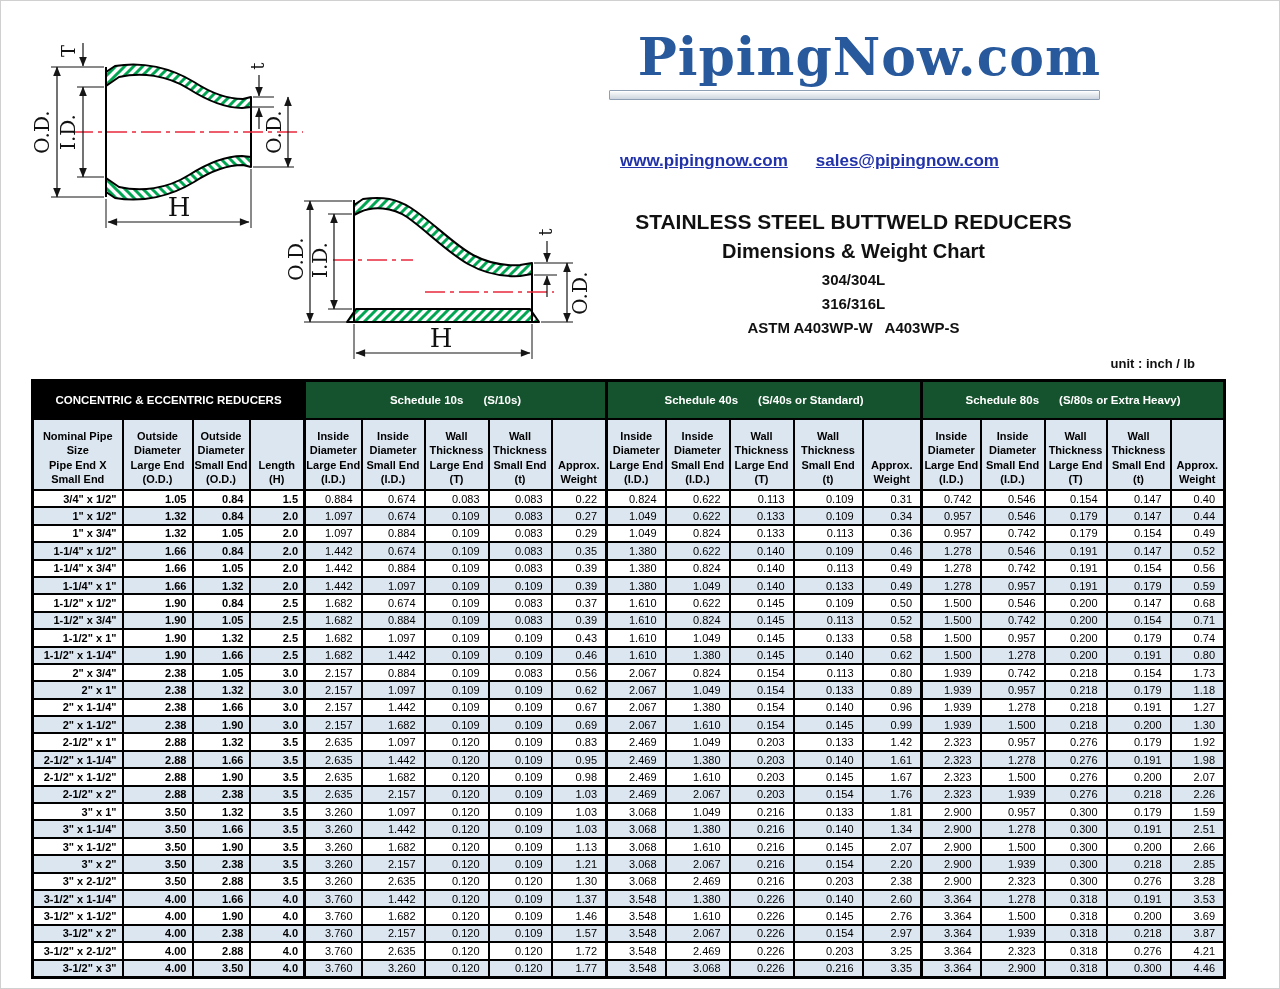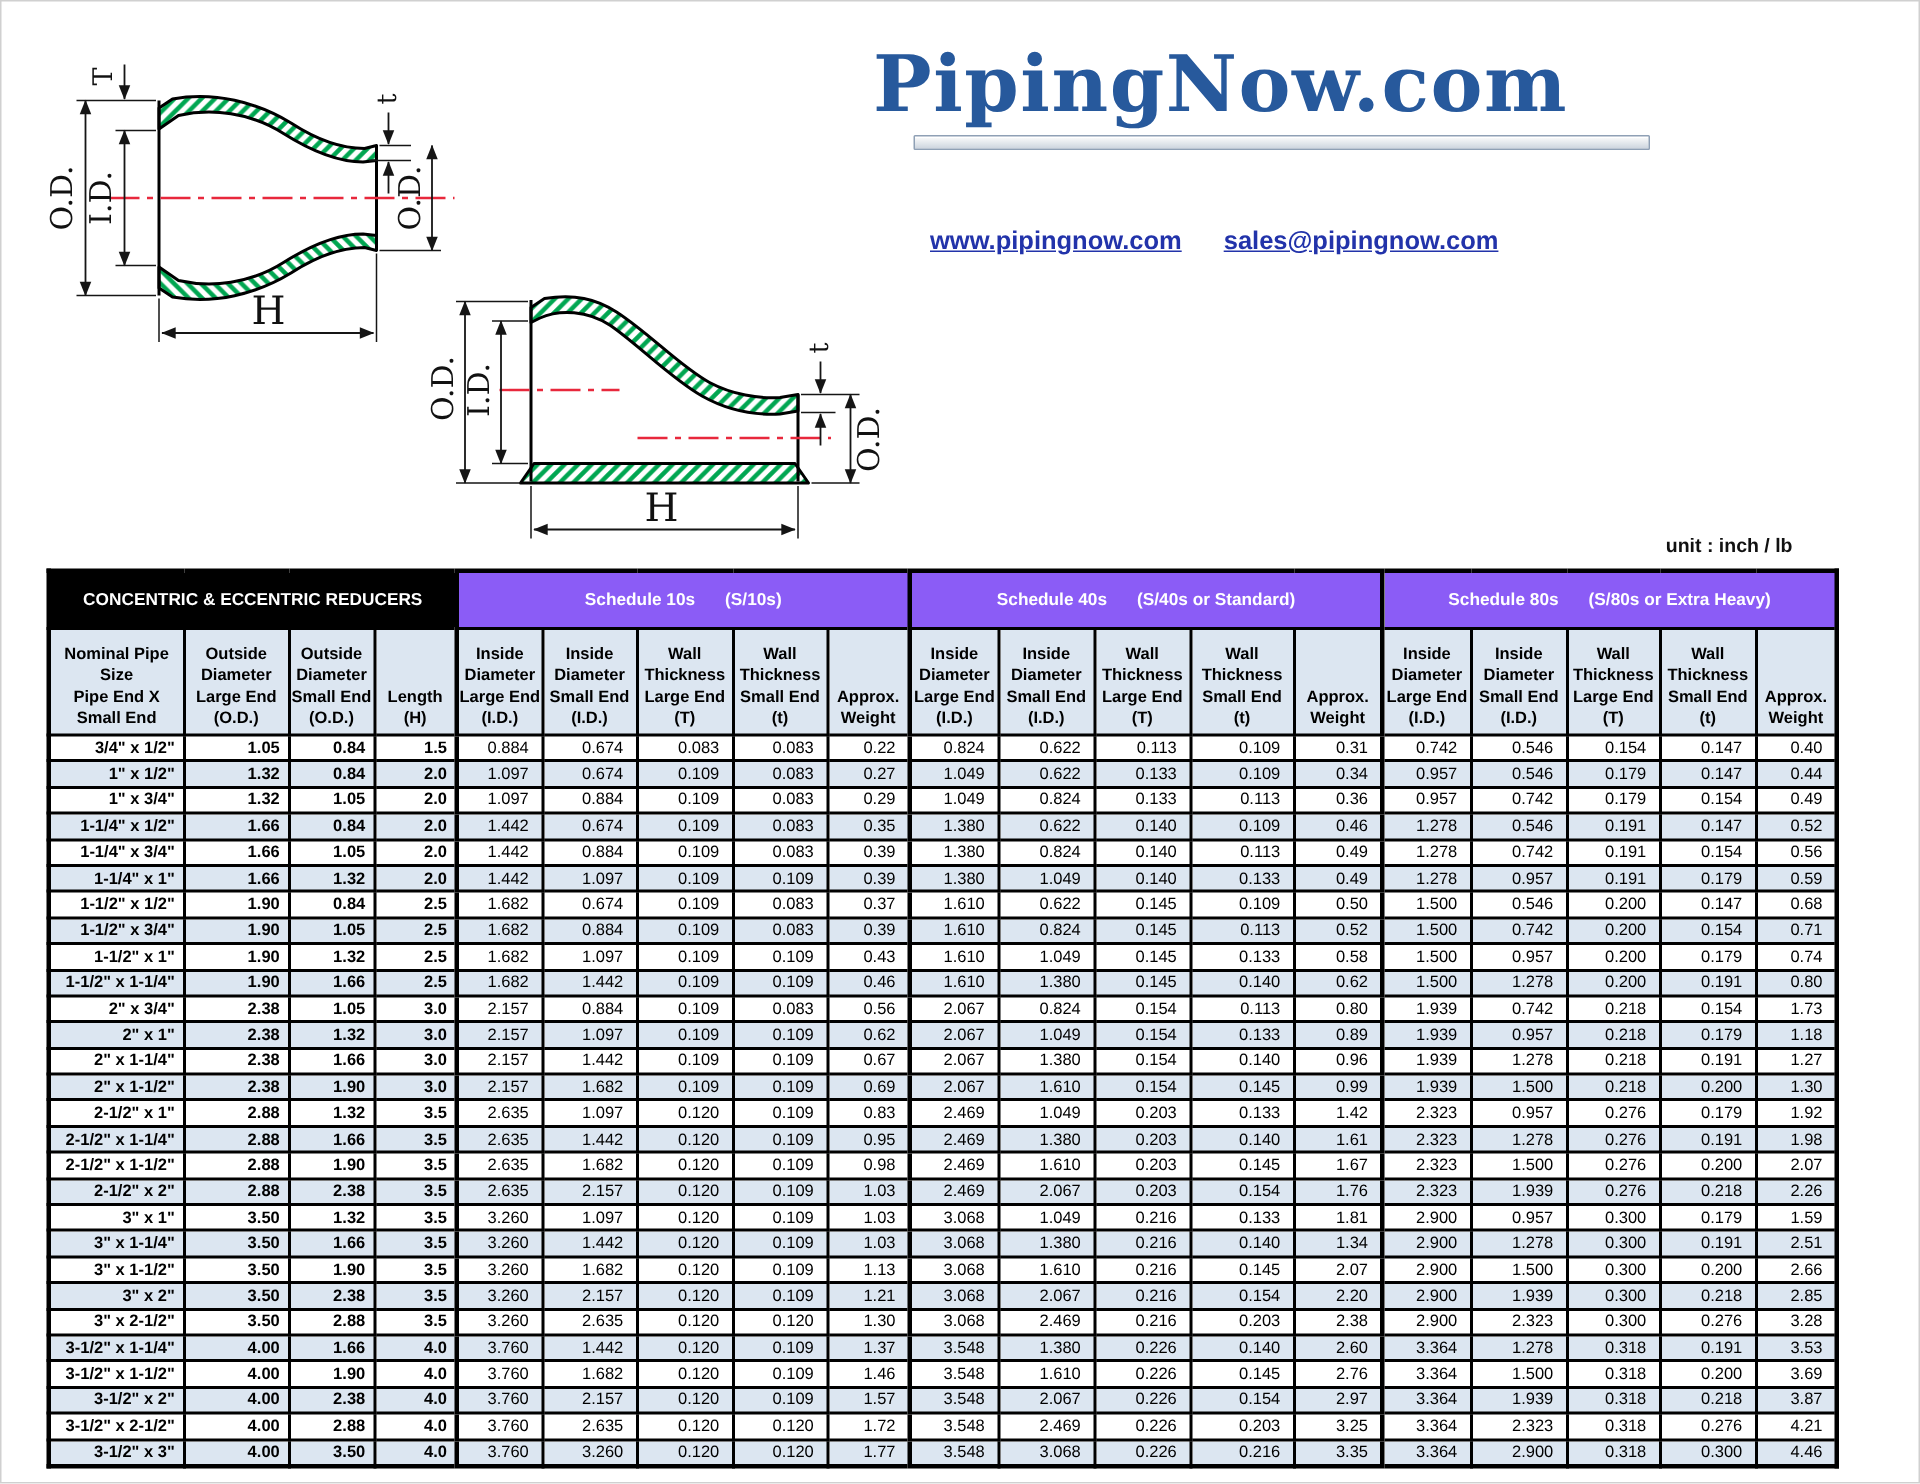--- a/index.html
+++ b/index.html
@@ -1,19 +1,19 @@
 <!DOCTYPE html>
 <html><head>
 <meta charset="utf-8">
 <style>
   html,body{margin:0;padding:0;background:#e9e9e9;}
   .sheet{position:relative;width:1280px;height:989px;background:#ffffff;
          font-family:"Liberation Sans",sans-serif;overflow:hidden;border:1px solid #d0d0d0;box-sizing:border-box;}
   
-  .logo{position:absolute;left:581px;top:28px;width:495px;text-align:left;
+  .logo{position:absolute;left:605px;top:28px;width:495px;text-align:right;
         font-family:"DejaVu Serif",serif;font-weight:bold;font-size:52px;line-height:56px;
         color:#27599c;letter-spacing:1px;}
   .logo-bar{position:absolute;left:608px;top:89px;width:489px;height:8px;
             background:linear-gradient(#fdfdfd,#cdd5de);border:1px solid #8fa0b5;border-radius:1px;
             box-shadow:inset 0 1px 0 #ffffff;}
   .contact{position:absolute;left:605px;top:150px;width:495px;
            font-size:17px;font-weight:bold;color:#2233aa;}
   .contact a{color:#2233aa;text-decoration:underline;margin:0 14px;cursor:pointer;}
   .titleblock{position:absolute;left:605px;top:209px;width:495px;text-align:center;color:#111;}
   .t-main{font-size:21px;font-weight:bold;margin:0 0 6px 0;}
@@ -29,21 +29,21 @@
   .ext{stroke:#151515;stroke-width:1;fill:none;}
   .lbl{font-family:"DejaVu Serif",serif;font-size:20px;fill:#111;}
   .lblsm{font-family:"DejaVu Serif",serif;font-size:18px;fill:#111;}
   .lblH{font-family:"DejaVu Serif",serif;font-size:26px;fill:#111;}
   
   table.red{position:absolute;left:30px;top:378px;width:1192px;border-collapse:collapse;
             table-layout:fixed;border:3px solid #000;background:#fff;}
   table.red td{border:2px solid #000;overflow:hidden;}
   .gh{height:17px;text-align:center;font-weight:bold;font-size:11.5px;padding:0;white-space:nowrap;}
   .gh-black{background:#000;color:#fff;}
-  .gh-blue{background:#8b5cf6;color:#fff;}
+  .gh-blue{background:#14532d;color:#fff;}
   .gh span{display:inline-block;margin:12px 10px;}
   .hc{height:66px;vertical-align:bottom;text-align:center;font-weight:bold;font-size:11px;
       line-height:14.2px;background:#dce6f1;padding:0 0 3px 0;margin-left:24px;}
   .dc{height:15.4px;font-size:11px;text-align:right;padding:0 8px 0 0;line-height:14px;white-space:nowrap;}
   .b{font-weight:bold;padding-right:5px;}
   tr.stripe td{background:#dce6f1;}
   .thick{border-left:3px solid #000 !important;}
 </style>
 </head>
 <body>
@@ -123,20 +123,27 @@
     </g>
   </svg>
 
   <div class="logo">PipingNow.com</div>
   <div class="logo-bar"></div>
 
   <div class="contact">
     <a>www.pipingnow.com</a><a>sales@pipingnow.com</a>
   </div>
 
+  <div class="titleblock">
+    <div class="t-main">STAINLESS STEEL BUTTWELD REDUCERS</div>
+    <div class="t-sub">Dimensions &amp; Weight Chart</div>
+    <div class="t-line">304/304L</div>
+    <div class="t-line">316/316L</div>
+    <div class="t-line">ASTM A403WP-W   A403WP-S</div>
+  </div>
 
   <div class="unit-note">unit : inch / lb</div>
 
   <table class="red">
       <colgroup>
         <col style="width: 90px;">
         <col style="width: 70px;">
         <col style="width: 57px;">
         <col style="width: 55px;">
         <col style="width: 57px;">

